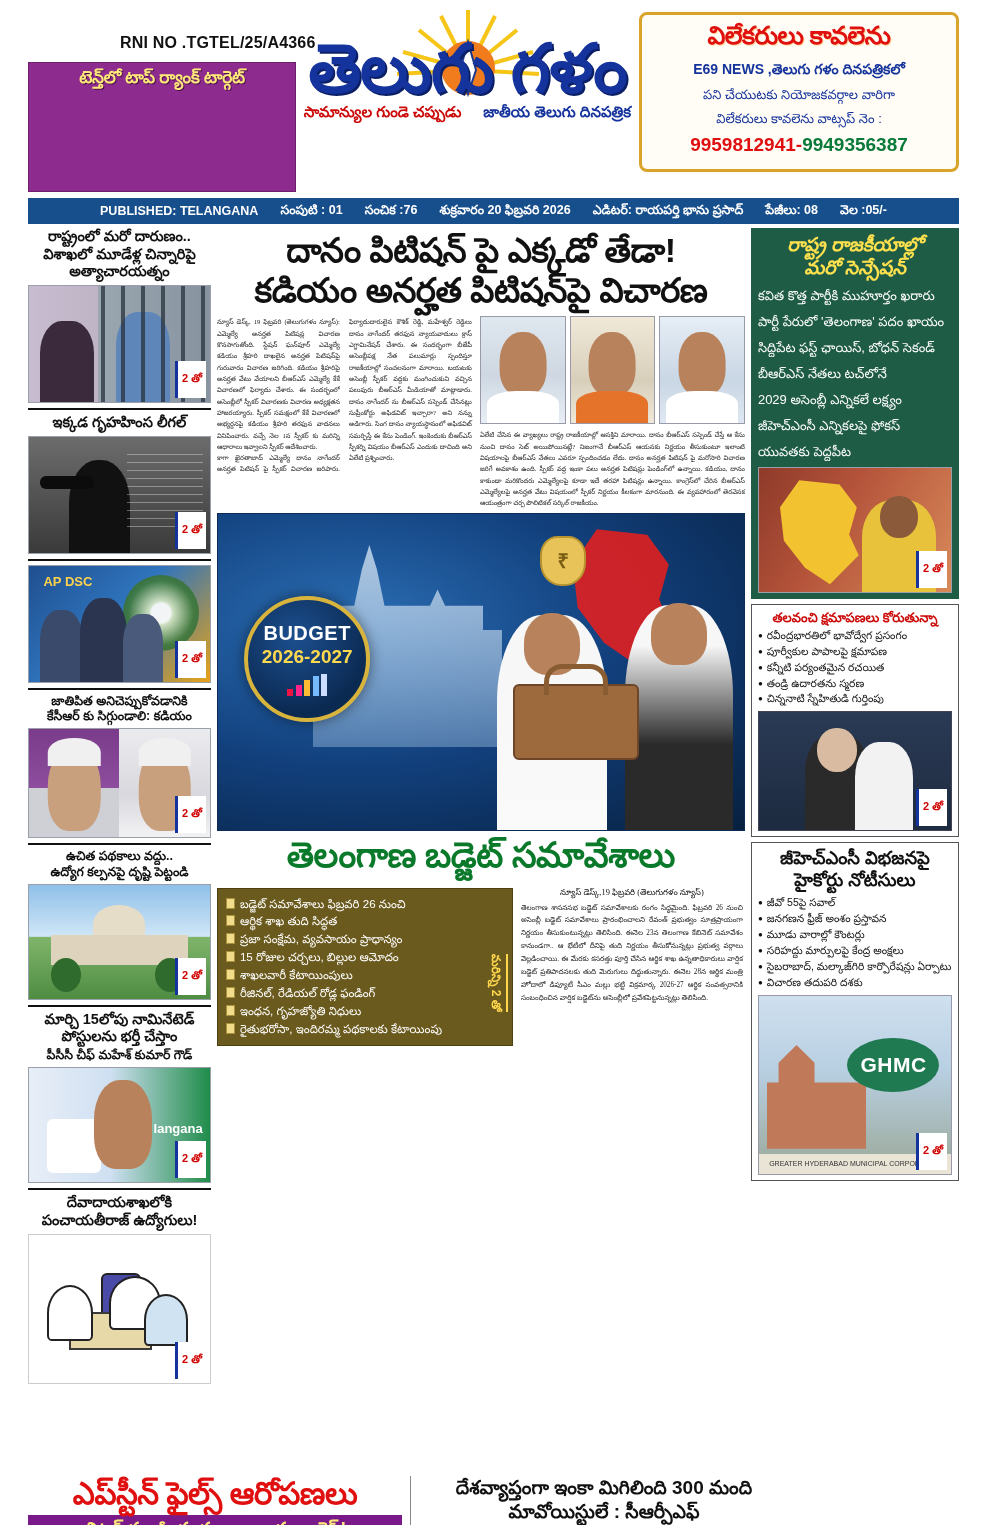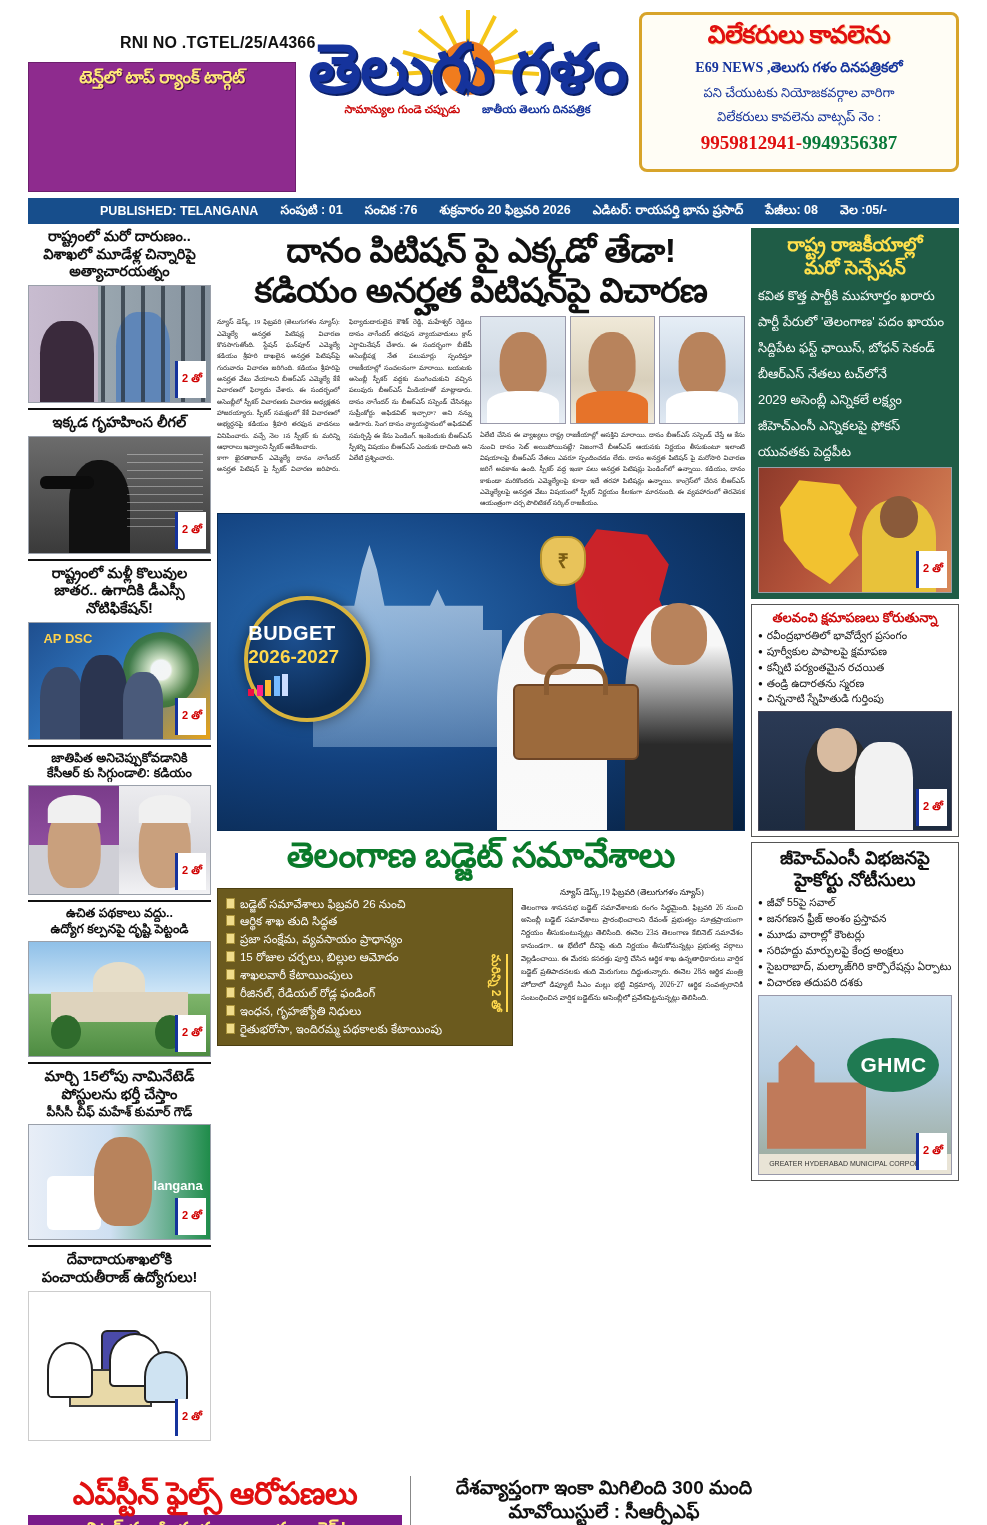--- a/index.html
+++ b/index.html
@@ -49,27 +49,27 @@
   }
 
   .logo-wrap { flex:1; display:flex; flex-direction:column; align-items:center; justify-content:flex-start; padding-top:14px; position:relative; }
   .sunburst { position:absolute; top: 8px; left:50%; transform:translateX(-50%); width:170px; height:110px; }
   .logo-text {
     font-size: 68px; font-weight: bold; color:#15339c; line-height:0.95;
     letter-spacing: -1px; position:relative; z-index:3; margin-top:22px;
     text-shadow: 2px 2px 0 #0b1f66;
   }
   .logo-tags { display:flex; gap:22px; margin-top:2px; position:relative; z-index:3; }
-  .logo-tag { font-size:11px; color:#cc0a0a; font-weight:bold; }
+  .logo-tag { font-size:15px; color:#cc0a0a; font-weight:bold; }
   .logo-tag.b { color:#15339c; }
 
   .recruit-box {
     width: 320px; height: 160px; margin-top: 12px;
     border: 3px solid #d8a42a; border-radius: 8px; background:#fffdf5;
-    padding: 6px 15px; text-align:center;font-family:Liberation Serif, serif;
+    padding: 6px 15px; text-align:center;
   }
   .rb-title { font-size: 25px; font-weight:bold; color:#e01010; letter-spacing:-0.5px; text-shadow: 1px 1px 0 #ffd9a0; }
   .rb-l1 { font-size: 14px; font-weight:bold; color:#15339c; margin-top:5px; }
   .rb-l2, .rb-l3 { font-size: 13px; color:#15339c; margin-top:6px; }
   .rb-phone { font-size: 19px; font-weight:bold; margin-top:5px; }
   .rb-phone .r { color:#e01010; } .rb-phone .g { color:#0a7a3a; }
 
   
   .infobar {
     margin: 2px 28px 0; height: 26px; background:#174e8c; color:#fff;
@@ -186,21 +186,21 @@
   .bb-building {
     position:absolute; left:18%; top:10%; width:36%; height:64%;
     background: linear-gradient(180deg,rgba(215,230,245,.92), rgba(150,185,220,.55));
     clip-path: polygon(0% 100%, 0% 42%, 10% 42%, 10% 30%, 22% 30%, 26% 12%, 30% 0%, 34% 12%, 38% 30%, 62% 30%, 66% 22%, 70% 30%, 90% 30%, 90% 42%, 100% 42%, 100% 100%);
     opacity:.85;
   }
   .bb-seal {
     position:absolute; left:5%; top:26%; width:126px; height:126px; border-radius:50%;
     background: radial-gradient(circle at 40% 32%, #1c4f8f, #0b2a52 70%);
     border:4px solid #d9b43c; display:flex; flex-direction:column;
-    justify-content:center; box-shadow: 0 0 14px rgba(0,0,0,.5);
+    align-items:center; justify-content:center; box-shadow: 0 0 14px rgba(0,0,0,.5);
   }
   .bb-seal .t1 { color:#fff; font-weight:bold; font-size:20px; letter-spacing:0.5px; }
   .bb-seal .t2 { color:#ffd84d; font-weight:bold; font-size:19px; margin-top:1px; }
   .bb-seal .bars { display:flex; align-items:flex-end; gap:2.5px; margin-top:6px; height:22px; }
   .bb-seal .bars i { display:block; width:6px; background:#e14; }
   .bb-money { position:absolute; right:30%; top:7%; width:46px; height:50px;
     background:#e8c35a; border-radius:38% 38% 46% 46%; border:2px solid #b8942f; }
   .bb-money:before { content:"₹"; position:absolute; left:50%; top:48%; transform:translate(-50%,-50%);
     color:#7a5c12; font-weight:bold; font-size:20px; }
   .bb-map { position:absolute; right:12%; top:5%; width:120px; height:135px; background:#e02020;
@@ -248,21 +248,21 @@
     font-size: 18px; font-weight:bold; padding: 4px 2px; letter-spacing:-0.3px; }
 
   .maoist-title { text-align:center; font-size: 19px; font-weight:bold; color:#111; line-height:1.25; }
 
   .sec-box { border:1px solid #555; padding:5px 6px; }
   .sec-title { text-align:center; font-size:13px; font-weight:bold; color:#cc0a0a; }
   .sec-list li { list-style:none; font-size:10.6px; line-height:1.5; color:#111; display:flex; gap:4px; }
   .sec-list li:before { content:"●"; font-size:8px; line-height:1.9; }
 
   .green-box { background:#1f5c46; padding:6px 7px; }
-  .green-box .gt { text-align:center; color:#ffe14d; font-weight:bold; font-size:19px; line-height:1.2; }
+  .green-box .gt { text-align:center; color:#ffe14d; font-weight:bold; font-size:19px; line-height:1.2;font-style:italic; }
   .green-box .gl { color:#ffffff; font-size:13px; line-height:1.62; margin-top:5px; }
   .ph-kavitha { height:126px; margin-top:5px; position:relative; overflow:hidden;
     background: linear-gradient(120deg,#8e3a2a 0%,#b4533a 40%,#d98a5a 100%); }
   .ph-kavitha .tgmap { position:absolute; left:6%; top:10%; width:96px; height:104px; background:#f2c230;
     clip-path: polygon(30% 0%, 72% 4%, 90% 26%, 82% 52%, 92% 72%, 62% 100%, 36% 84%, 14% 58%, 10% 26%); }
   .ph-kavitha .w { position:absolute; right:8%; bottom:0; width:74px; height:92px; background:#e8c23a; border-radius:40% 40% 0 0; }
   .ph-kavitha .w:before{content:"";position:absolute;left:50%;transform:translateX(-50%);top:-4px;width:38px;height:42px;background:#8a5a3a;border-radius:48%;}
 
   .ph-speaker { height:120px; margin-top:4px; position:relative; overflow:hidden;
     background: linear-gradient(180deg,#2b3a55 0%,#1d2b40 100%); border:1px solid #445; }
@@ -352,23 +352,20 @@
 
       <div class="rule"></div>
       <div class="hl hl-s">ఇక్కడ గృహహింస లీగల్</div>
       <div class="photo ph-dv">
         <div class="fig"></div>
           <div class="arm"></div>
         <span class="tag2">2 తో</span>
       </div>
 
       <div class="rule"></div>
-      <div class="hl hl-s" style="white-space:pre-line">రాష్ట్రంలో మళ్లీ కొలువుల
-జాతర.. ఉగాదికి డీఎస్సీ
-నోటిఫికేషన్!</div>
       <div class="photo ph-dsc">
         <span class="lbl">AP DSC</span>
         <div class="emb"></div>
           <div class="p1"></div>
           <div class="p2"></div>
           <div class="p3"></div>
         <span class="tag2">2 తో</span>
       </div>
 
       <div class="rule"></div>

